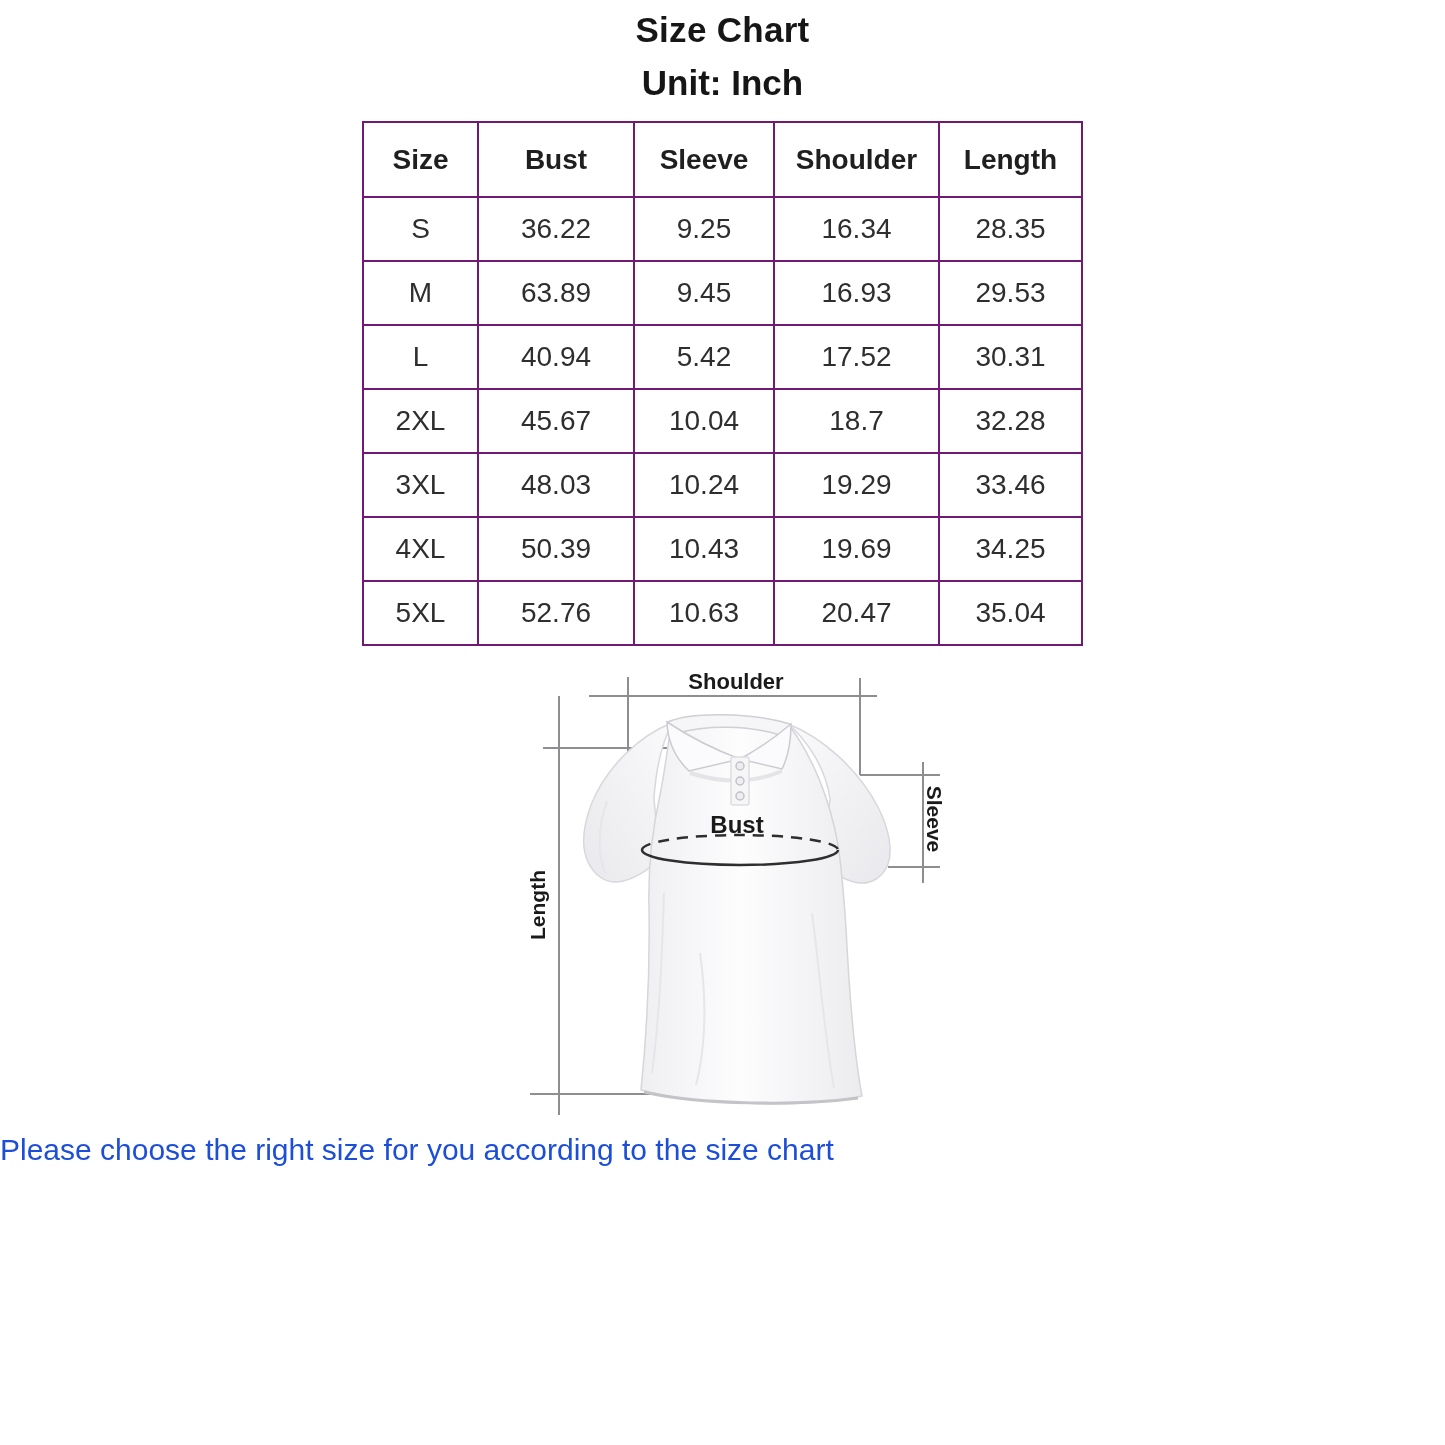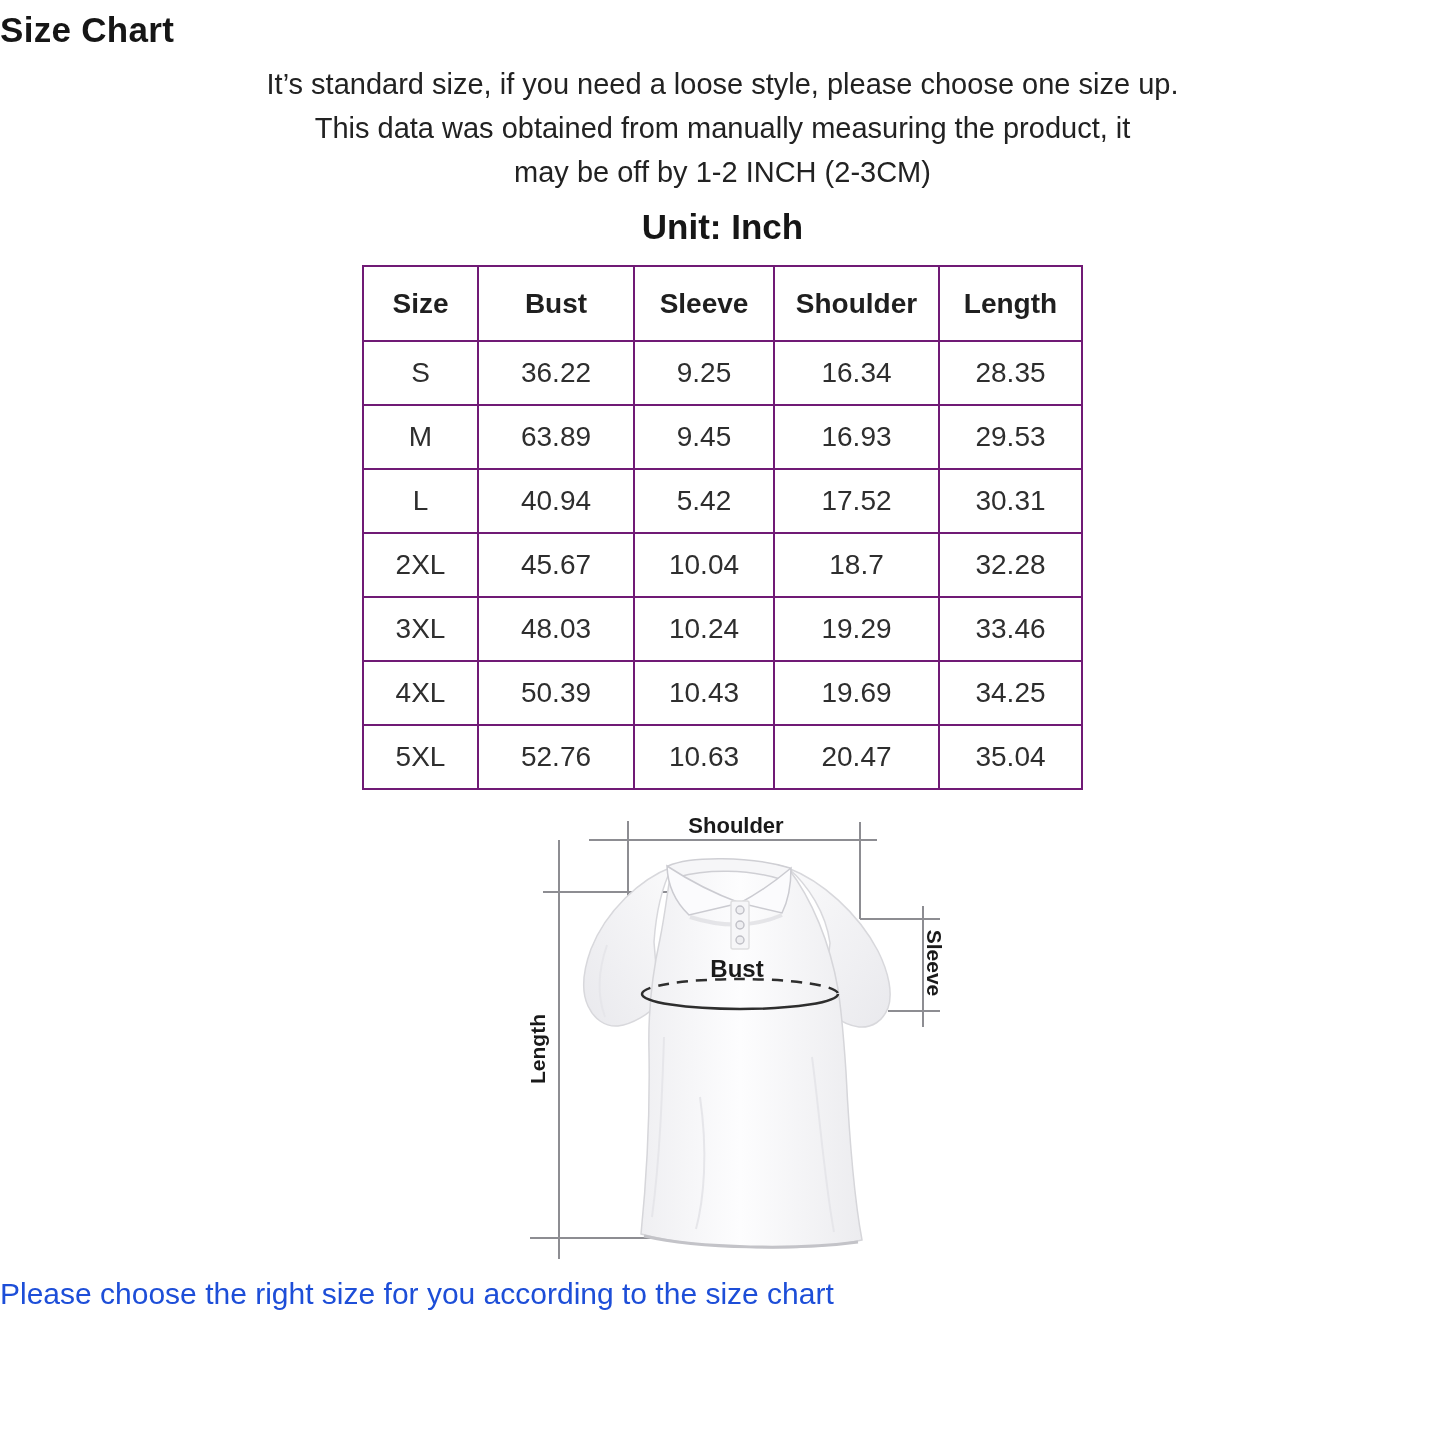--- a/index.html
+++ b/index.html
@@ -6,21 +6,21 @@
   html, body { background: #ffffff; }
   body {
     width: 1445px; height: 1445px;
     font-family: "Liberation Sans", sans-serif;
     color: #1c1c1c;
     overflow: hidden;
   }
   .page { width: 1445px; height: 1445px; padding-top: 10px; position: relative; }
 
   .title {
-    font-size: 35px; font-weight: 700; text-align: left;
+    font-size: 35px; font-weight: 700; text-align: center;
     line-height: 40px; letter-spacing: .3px; color: #161616;
   }
   .intro {
     margin-top: 12px; text-align: center;
     font-size: 29px; line-height: 44px; font-weight: 400; color: #222222;
   }
   .intro .line { display: block; }
   .unit {
     margin-top: 14px; text-align: center;
     font-size: 35px; line-height: 37px; font-weight: 700; color: #161616;
@@ -52,25 +52,20 @@
     font-weight: 700; fill: #1a1a1a;
   }
 </style>
 </head>
 <body>
 
 <main class="page">
 
   <h1 class="title">Size Chart</h1>
 
-  <p class="intro">
-    <span class="line">It’s standard size, if you need a loose style, please choose one size up.</span>
-    <span class="line">This data was obtained from manually measuring the product, it</span>
-    <span class="line">may be off by 1-2 INCH (2-3CM)</span>
-  </p>
 
   <h2 class="unit">Unit: Inch</h2>
 
   <table class="size">
     <colgroup>
       <col style="width:115px">
         <col style="width:156px">
         <col style="width:140px">
         <col style="width:165px">
         <col style="width:143px">

